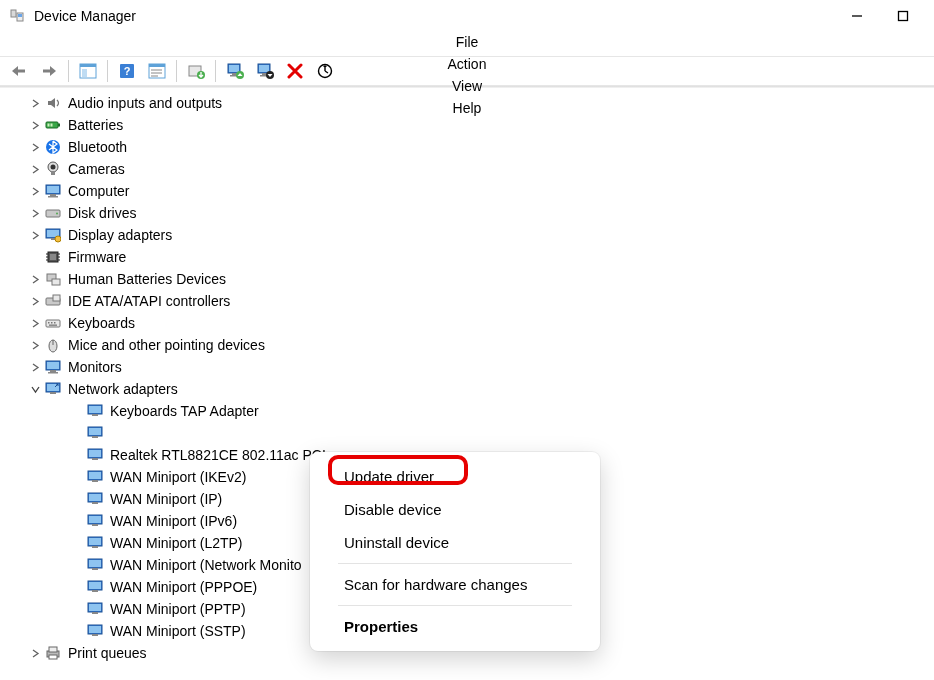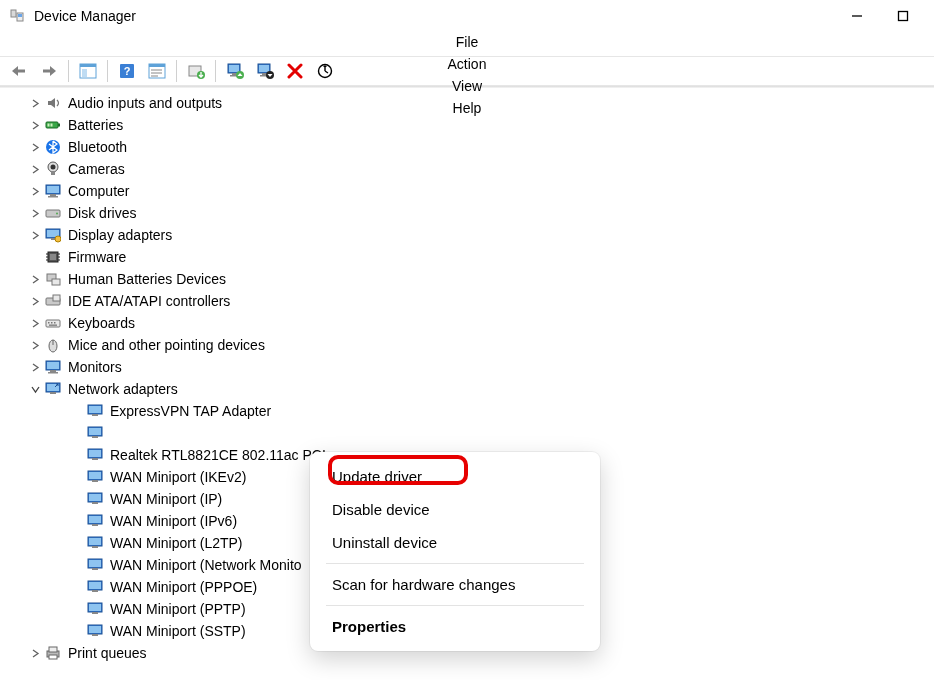--- a/index.html
+++ b/index.html
@@ -77,21 +77,21 @@
     background:#cde8ff;
     outline:1px solid #8cc8f7;
     padding:0 2px;
   }
   
   .ctxmenu {
     position:absolute;
     background:#fff;
     border-radius:8px;
     box-shadow: 0 8px 24px rgba(0,0,0,0.18), 0 0 0 1px rgba(0,0,0,0.05);
-    padding:8px 4px;
+    padding:8px 16px;
     width:290px;
   }
   .ctx-item {
     padding:8px 18px;
     border-radius:4px;
     font-size:15px;
   }
   .ctx-item.bold { font-weight:700; }
   .ctx-sep { height:1px; background:#e3e3e3; margin:4px 12px; }
   .highlight-box {
@@ -445,21 +445,21 @@
 
   <div class="node lvl2">
     <span class="chev hidden"></span>
     <span class="dicon">
         <svg width="16" height="16">
           <rect x="1" y="2" width="14" height="9" fill="#3a7fd5" stroke="#1a4f92"></rect>
           <rect x="2" y="3" width="12" height="7" fill="#8ec4f0"></rect>
           <rect x="5" y="11" width="6" height="2" fill="#888"></rect>
         </svg>
       </span>
-    <span class="label">ExpressVPN TAP Adapter</span>
+    <span class="label">Keyboards TAP Adapter</span>
   </div>
   <div class="node lvl2 selected">
     <span class="chev hidden"></span>
     <span class="dicon">
         <svg width="16" height="16">
           <rect x="1" y="2" width="14" height="9" fill="#3a7fd5" stroke="#1a4f92"></rect>
           <rect x="2" y="3" width="12" height="7" fill="#8ec4f0"></rect>
           <rect x="5" y="11" width="6" height="2" fill="#888"></rect>
         </svg>
       </span>

